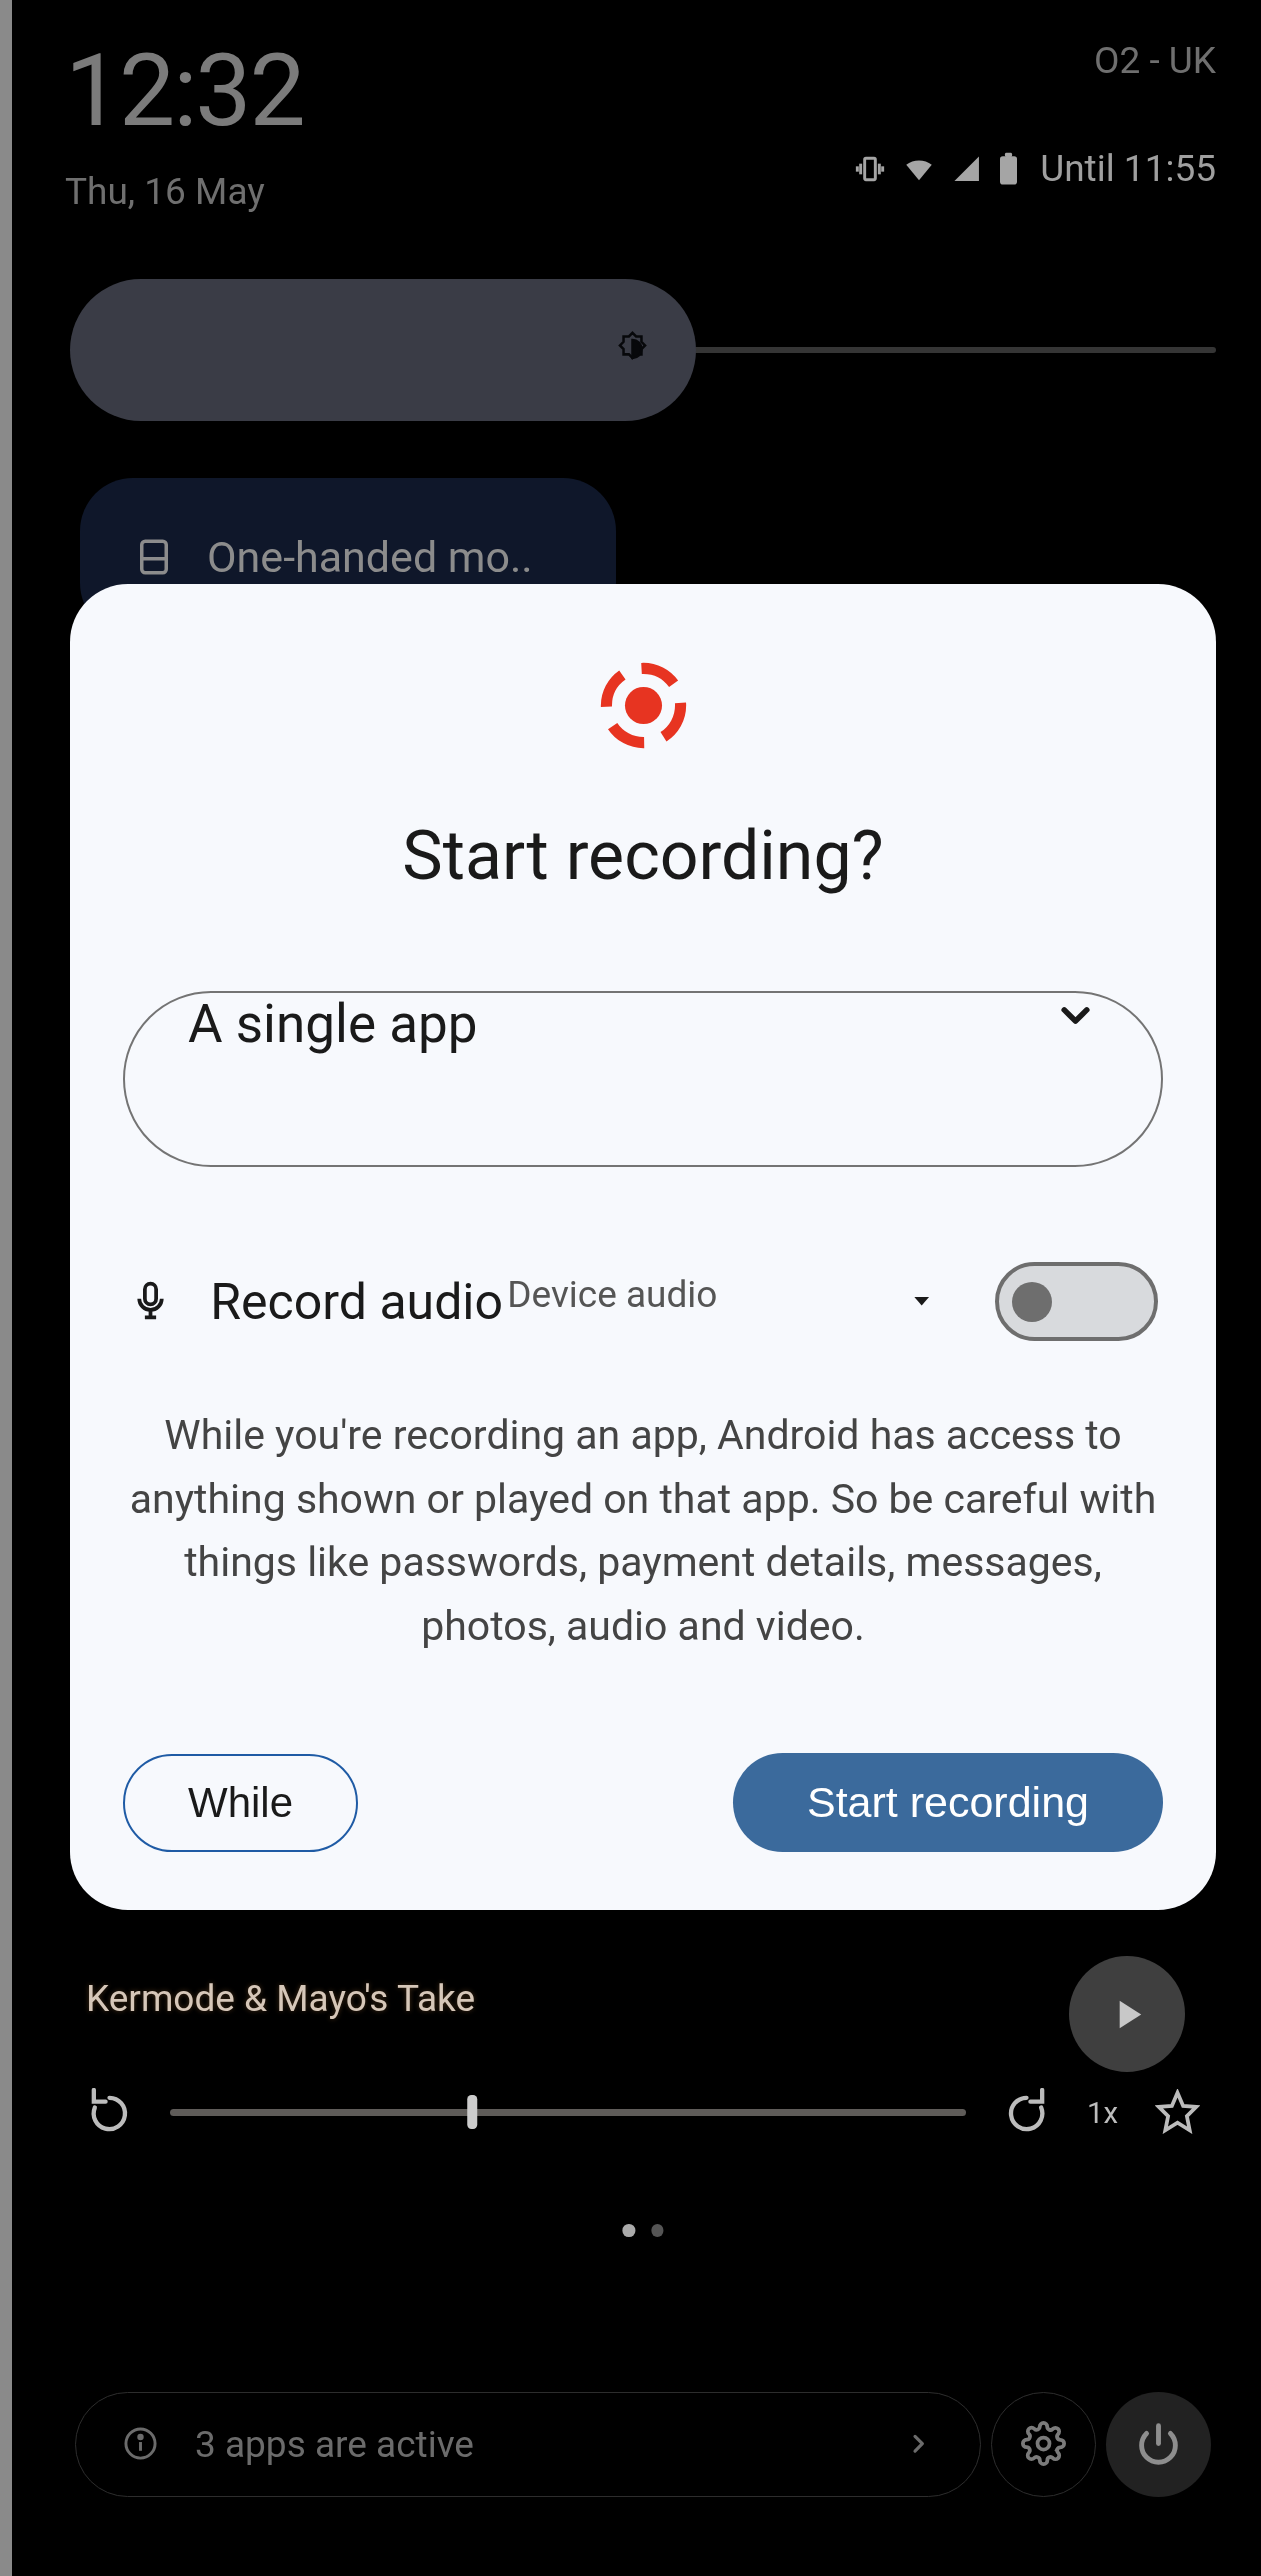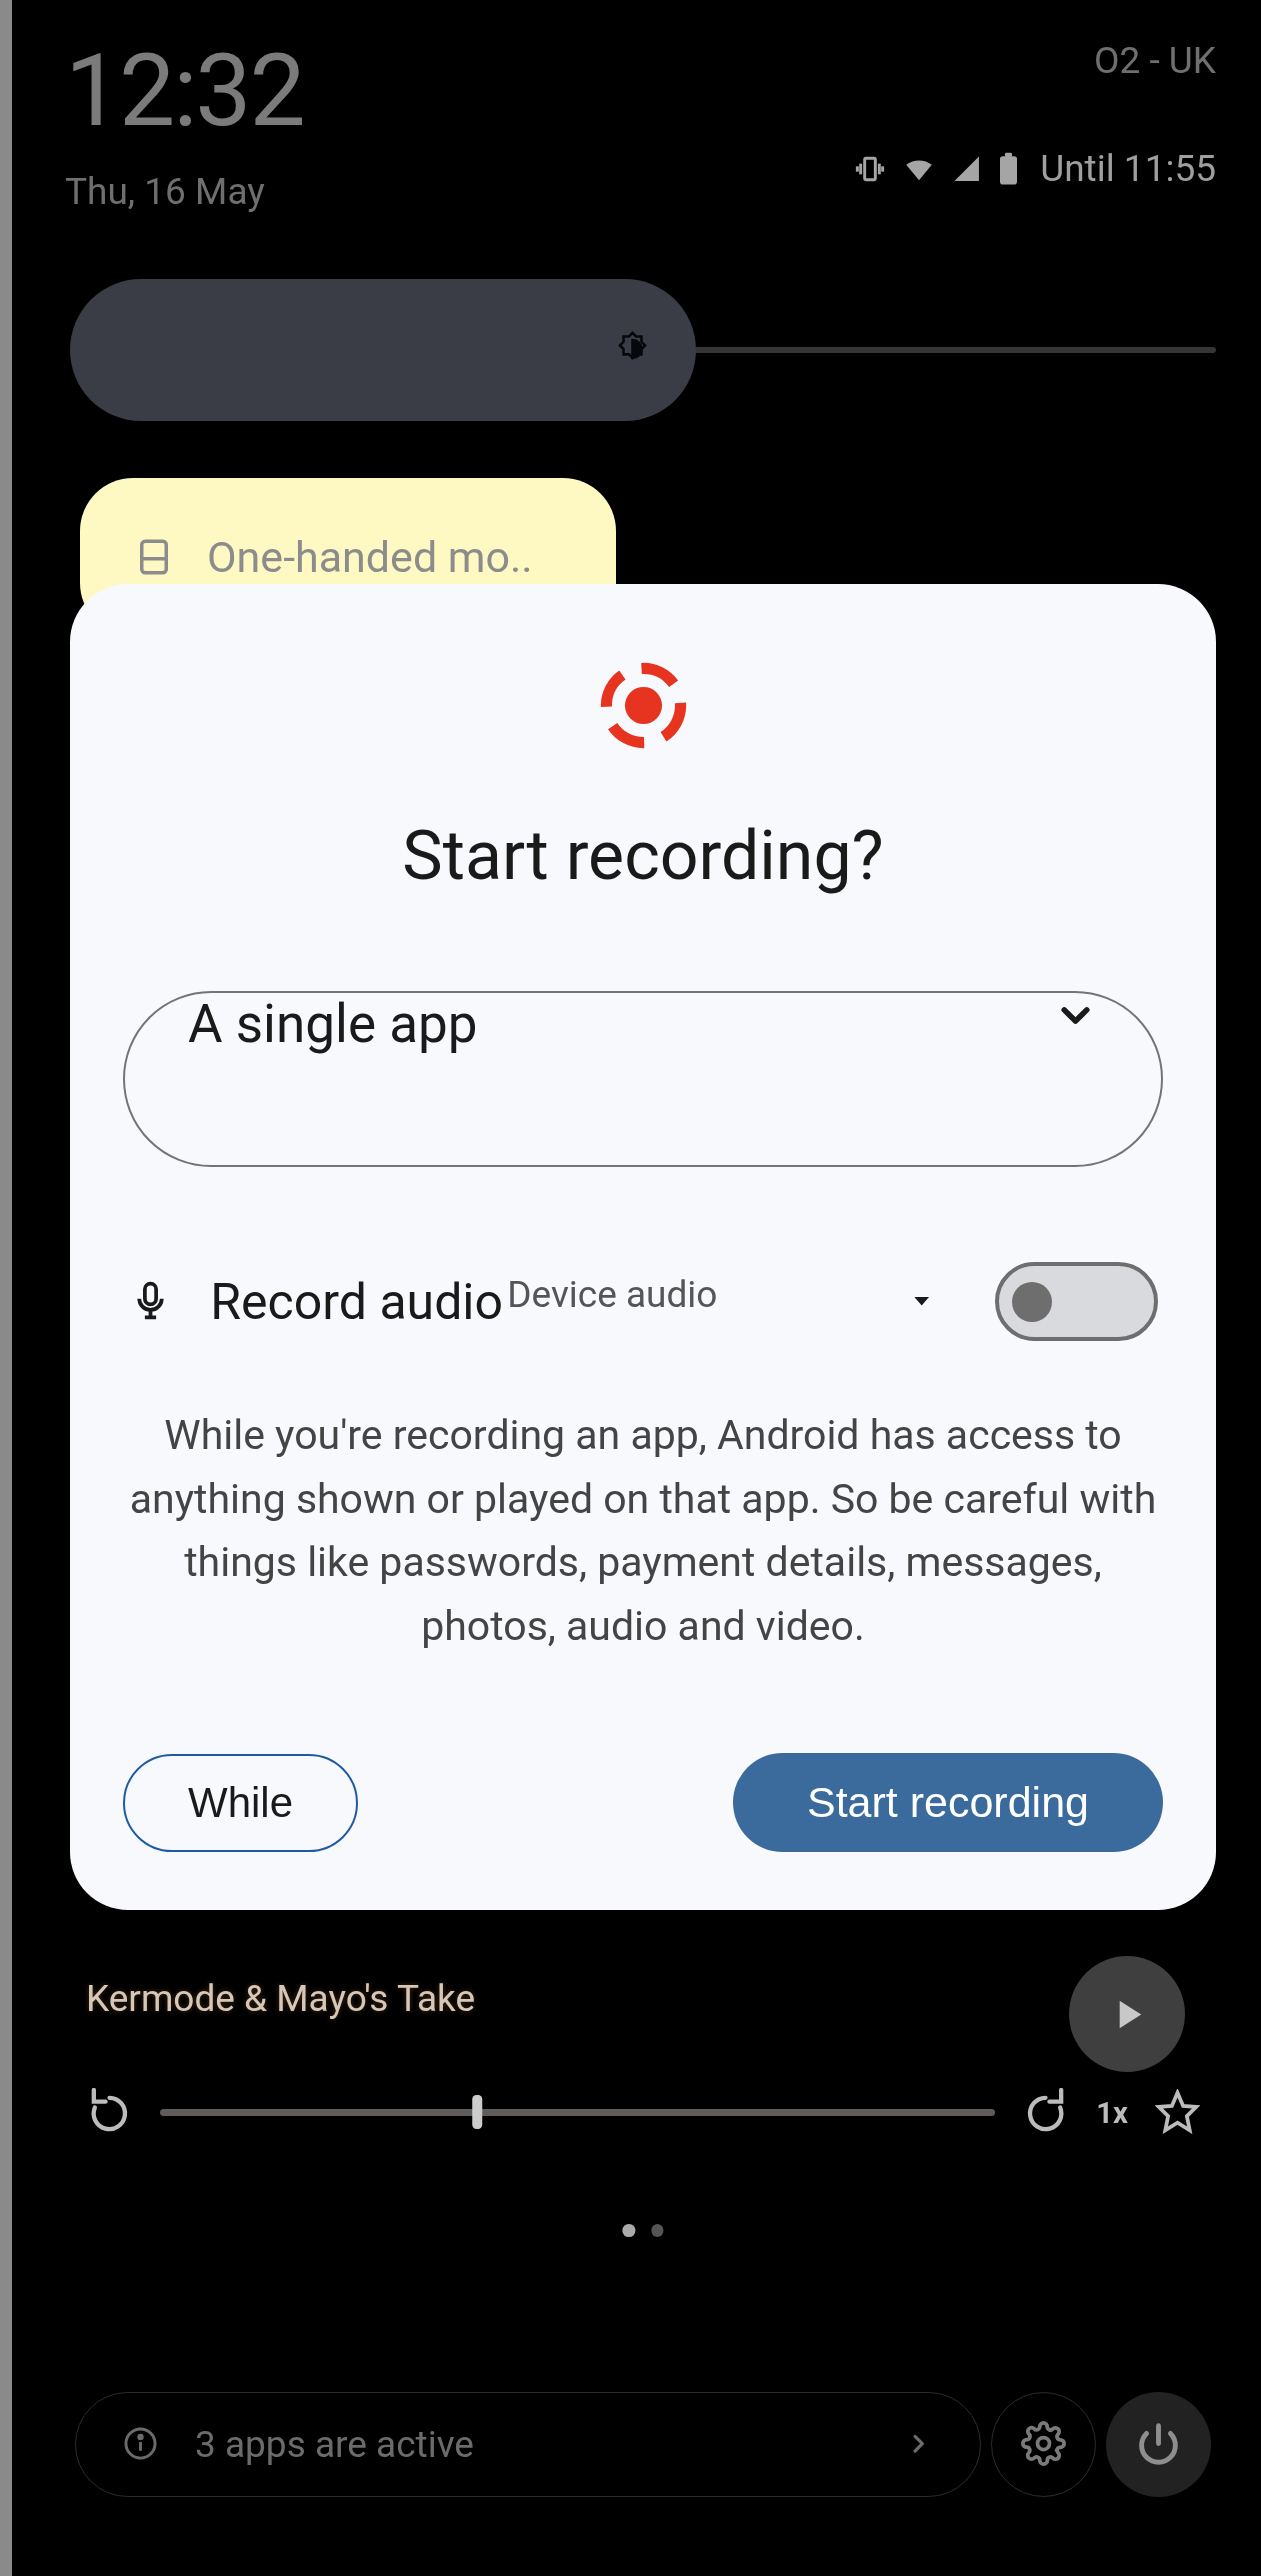--- a/index.html
+++ b/index.html
@@ -65,21 +65,21 @@
     margin-left: -3.2px;
   }
 
   
   .qs-tile {
     position: absolute;
     top: 478px;
     left: 68px;
     width: 536px;
     height: 158px;
-    background: #fef9c3;
+    background: #0f172a;
     border-radius: 53px;
     display: flex;
     align-items: center;
     padding-left: 53px;
     gap: 32px;
   }
   .qs-tile-label {
     color: #8c8c8c;
     font-size: 43px;
     white-space: nowrap;
@@ -185,22 +185,21 @@
     position: absolute;
     top: 1977px;
     left: 74px; right: 74px;
     color: #a5a5a5;
   }
   .player-title { font-size: 37px; color: #d6c7b9; text-shadow: 0 0 5.3px rgba(120,80,40,.6);}
   .player-controls {
     margin-top: 68px;
     display: flex;
     align-items: center;
-    gap: 27px;
-    font-weight: bold;
+    gap: 37px;
   }
   .player-slider {
     flex: 1;
     height: 7.4px;
     background: #5f5c59;
     border-radius: 4.2px;
     position: relative;
   }
   .player-slider-thumb {
     position: absolute; left: 38%; top: 50%;

